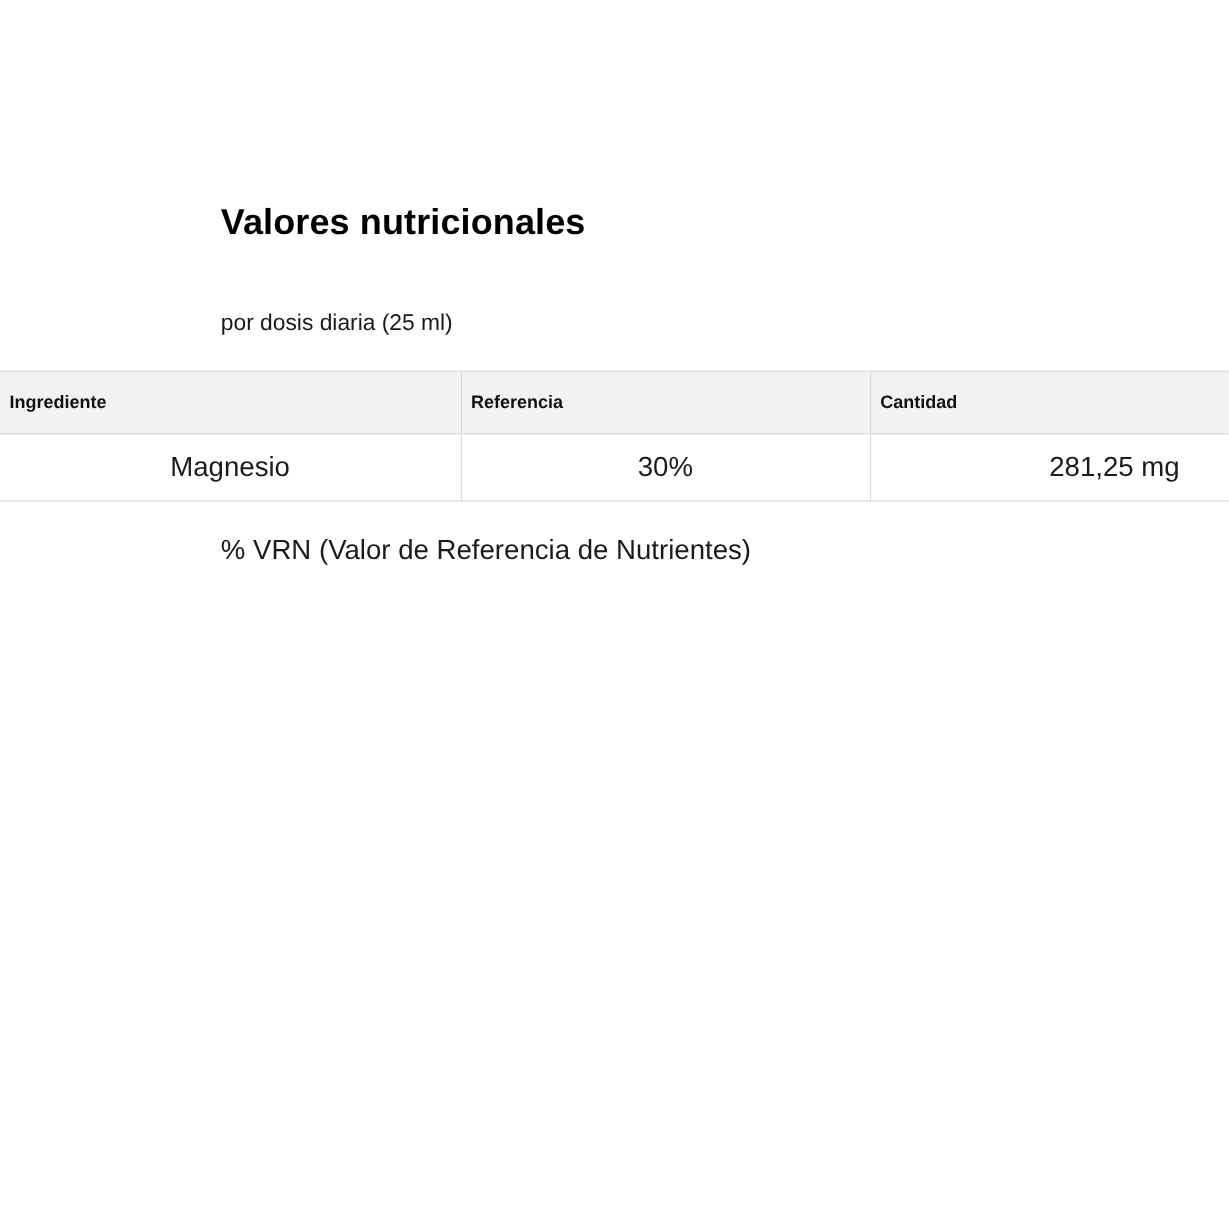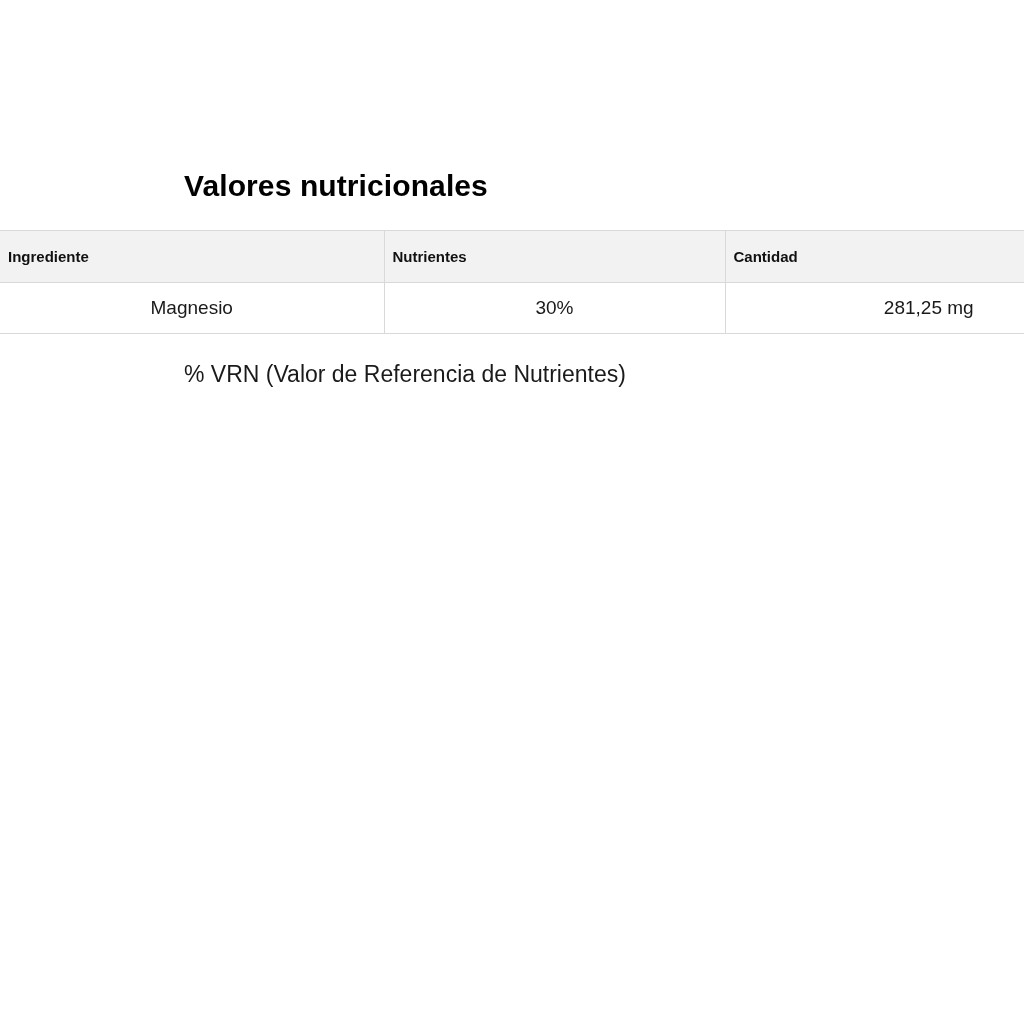--- a/index.html
+++ b/index.html
@@ -81,21 +81,21 @@
     border-right: 1px solid #d9d9d9;
     color: #111111;
   }
   table.nutrition thead th:last-child {
     border-right: none;
   }
 
   table.nutrition tbody td {
     background: #ffffff;
     font-weight: normal;
-    font-size: 19px;
+    font-size: 23px;
     text-align: center;
     padding: 14px 8px 14px 8px;
     border-bottom: 1px solid #d9d9d9;
     border-right: 1px solid #d9d9d9;
     color: #1a1a1a;
   }
   table.nutrition tbody td:last-child {
     border-right: none;
   }
 
@@ -107,33 +107,34 @@
   }
 </style>
 </head>
 <body>
 
 <div class="page">
   <div class="content">
 
     <div class="inner-pad">
       <h1 class="title">Valores nutricionales</h1>
+      <div class="subtitle">por dosis diaria (25 ml)</div>
     </div>
 
     <div class="table-wrap">
       <table class="nutrition">
         <colgroup>
           <col class="c1">
           <col class="c2">
           <col class="c3">
         </colgroup>
         <thead>
           <tr>
             <th>Ingrediente</th>
-            <th>Nutrientes</th>
+            <th>Referencia</th>
             <th>Cantidad</th>
           </tr>
         </thead>
         <tbody>
           <tr>
             <td>Magnesio</td>
             <td>30%</td>
             <td>281,25 mg</td>
           </tr>
         </tbody>

